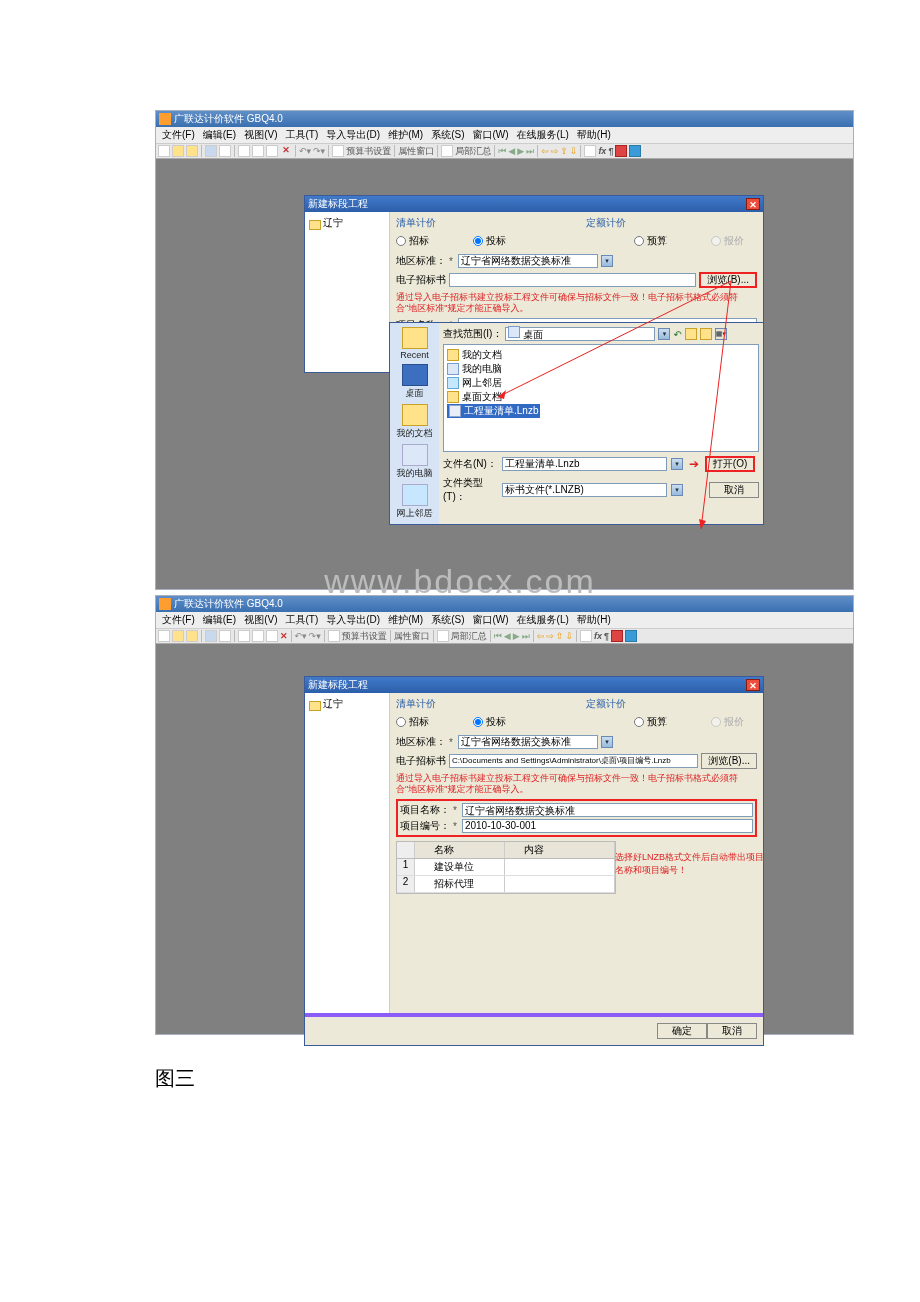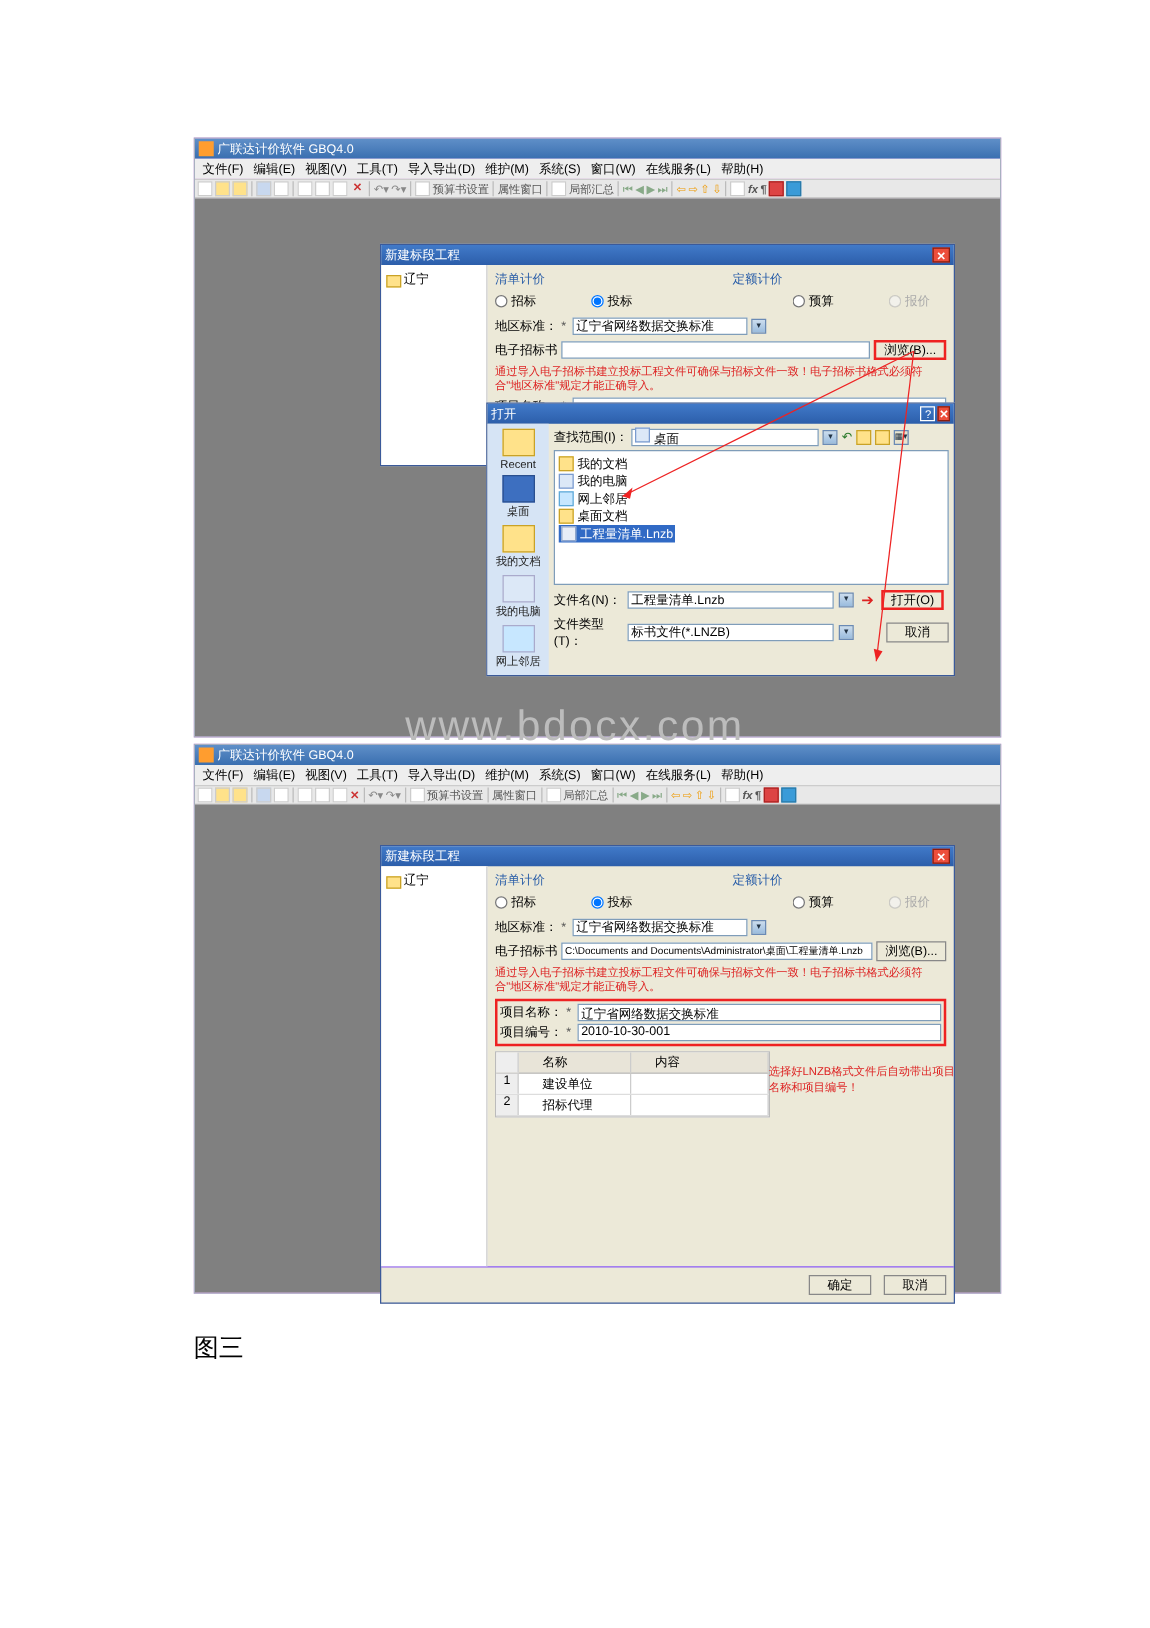--- a/index.html
+++ b/index.html
@@ -1,19 +1,19 @@
 <!DOCTYPE html>
 <html><head>
 <meta charset="utf-8">
 <style>
   * { box-sizing: border-box; margin: 0; padding: 0; font-family: "Microsoft YaHei", SimSun, sans-serif; }
   body { background: #fff; width: 920px; }
   .page { width: 920px; padding: 0; }
   .figure-block { margin-left: 155px; margin-top: 110px; }
-  .app-window { width: 646px; border: 1px solid #a8b0c0; background: #f0abfc; position: relative; }
+  .app-window { width: 699px; border: 1px solid #a8b0c0; background: #fdba74; position: relative; }
   .title-bar { height: 16px; background: linear-gradient(#5f8fc8,#3a6fb0); color: #fff; font-size: 10px; padding-left: 3px; display:flex; align-items:center; gap:3px;}
   .title-icon { width:12px; height:12px; background:#ff9d2f; display:inline-block;}
   .menu-bar { height: 16px; background: #eee; font-size: 10px; display:flex; align-items:center; padding-left:3px; gap:2px;}
   .menu-bar span { padding: 12px 3px; }
   .toolbar { height: 16px; background:#e8e8e8; border-top:1px solid #ccc; border-bottom:1px solid #aaa; font-size:9px; display:flex; align-items:center; padding-left:2px; gap:2px; color:#555; overflow:hidden; white-space:nowrap;}
   .tb-ico { width:12px; height:12px; display:inline-block; border:1px solid #ccc; background:#fff; }
   .tb-sep { width:1px; height:12px; background:#bbb; display:inline-block; margin:0 1px;}
   .workspace { height: 430px; background:#808080; position:relative; }
   .workspace2 { height: 390px; background:#808080; position:relative; }
   .dialog { position:absolute; border:1px solid #3b5a9a; background:#ece9d8; }
@@ -58,21 +58,21 @@
   .foot-row { display:flex; align-items:center; gap:4px; margin-top:4px;}
   .help-q { display:inline-block; width:12px; height:12px; border:1px solid #fff; color:#fff; font-size:9px; text-align:center; line-height:10px; margin-right:2px;}
   svg.annot { position:absolute; left:0; top:0; pointer-events:none;}
   .caption { font-size:20px; margin:10px 0 2px 155px; }
   .watermark { position:relative; text-align:center; font-size:34px; color:#bcbcbc; letter-spacing:2px; margin-top:-28px; z-index:0;}
   .grid { border:1px solid #bbb; background:#fff; font-size:10px; width:220px;}
   .grid .ghead { display:flex; background:#e8e4d8; border-bottom:1px solid #bbb;}
   .grid .gcell { border-right:1px solid #ccc; padding:1px 19px;}
   .grid .grow { display:flex; border-bottom:1px solid #ddd;}
   .grid .gnum { width:18px; text-align:center; background:#eee; border-right:1px solid #ccc;}
-  .btn-row-bottom { display:flex; justify-content:flex-end; gap:10px; padding:6px; border-top:1px solid #8b5cf6;}
+  .btn-row-bottom { display:flex; justify-content:flex-end; padding:6px; border-top:4px solid #8b5cf6;}
   .note-red { color:#d22; font-size:9px; position:absolute; }
 </style>
 </head>
 <body>
 
 <div class="page">
 
 <div class="figure-block">
 <div class="app-window">
   <div class="title-bar">
@@ -187,24 +187,20 @@
           <div class="field-row">
             <span class="field-label">项目名称：</span>
             <span class="req">*</span>
             <span class="text-input" style="flex:1"></span>
           </div>
         </div>
       </div>
     </div>
 
     <div class="open-dialog" style="left:233px; top:163px; width:375px;">
-      <div class="dialog-title">
-        <span>打开</span>
-        <span><span class="help-q">?</span><span class="close-x">✕</span></span>
-      </div>
       <div class="open-body">
         <div class="sidebar">
           <div class="side-item">
                   <span class="side-ico folder"></span>
                   <span>Recent</span>
                 </div>
           <div class="side-item">
                   <span class="side-ico sel"></span>
                   <span>桌面</span>
                 </div>
@@ -388,21 +384,21 @@
           <div class="field-row">
             <span class="field-label">地区标准：</span>
             <span class="req">*</span>
             <span class="dropdown" style="width:140px">
                     <span>辽宁省网络数据交换标准</span>
                   </span>
             <span class="dd-btn">▾</span>
           </div>
           <div class="field-row">
             <span class="field-label">电子招标书：</span>
-            <span class="text-input" style="flex:1;font-size:8px;overflow:hidden">C:\Documents and Documents\Administrator\桌面\工程量清单.Lnzb</span>
+            <span class="text-input" style="flex:1;font-size:8px;overflow:hidden">C:\Documents and Settings\Administrator\桌面\项目编号.Lnzb</span>
             <span class="btn">浏览(B)...</span>
           </div>
           <div class="warn">通过导入电子招标书建立投标工程文件可确保与招标文件一致！电子招标书格式必须符合"地区标准"规定才能正确导入。</div>
           <div class="red-box" style="padding:2px;margin-bottom:4px">
             <div class="field-row" style="margin-bottom:2px">
               <span class="field-label">项目名称：</span>
               <span class="req">*</span>
               <span class="text-input" style="flex:1">辽宁省网络数据交换标准</span>
             </div>
             <div class="field-row" style="margin-bottom:0">

